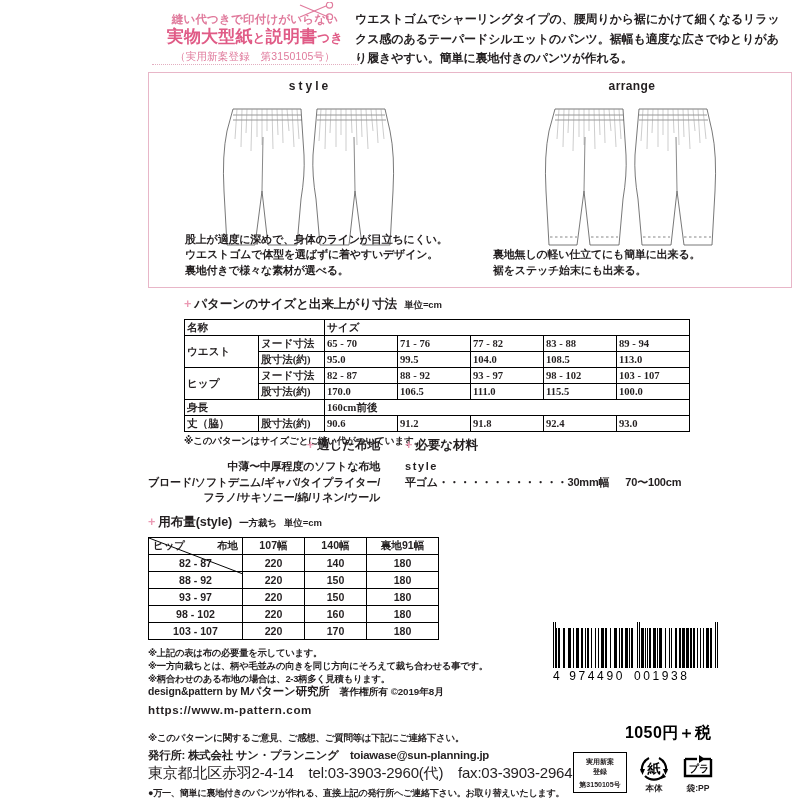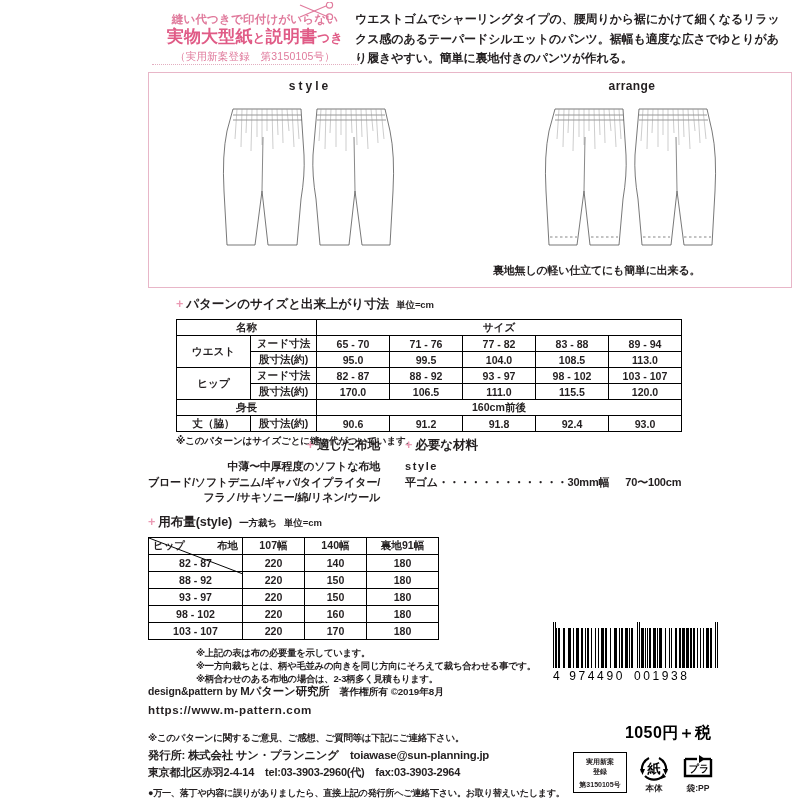--- a/index.html
+++ b/index.html
@@ -72,30 +72,30 @@
 
   
   .sec-head {
     font-size: 12.6px; font-weight: bold; color: #231f20;
     letter-spacing: -0.1px; white-space: nowrap;
   }
   .sec-head .plus { color: #eb9ab4; font-weight: bold; margin-right: 3px; }
   .sec-head .unit { font-size: 9.5px; font-weight: bold; margin-left: 7px; }
 
   
-  .size-sec { position: absolute; left: 148px; top: 296px; padding-left: 28px; }
+  .size-sec { position: absolute; left: 156px; top: 296px; padding-left: 28px; }
   .size-table {
     margin-top: 6px;
     border-collapse: collapse;
     font-size: 10.6px; font-weight: bold; color: #231f20;
   }
   .size-table td, .size-table th {
     border: 1px solid #000;
-    text-align: center; vertical-align: middle;
-    height: 16px; padding: 0 2px; font-weight: bold;
+    vertical-align: middle;
+    height: 16px; padding: 0 2px; font-weight: bold; font-family: Liberation Serif, serif;
   }
   .c-label  { width: 74px; }
   .c-sub    { width: 66px; }
   .c-val    { width: 73px; }
   .note-line {
     margin-top: 3px; font-size: 9.6px; color: #231f20; font-weight: bold;
     letter-spacing: -0.2px;
   }
 
   
@@ -135,21 +135,21 @@
   .corner-cell .tr {
     position: absolute; right: 4px; top: 1px; font-size: 10.4px;
   }
   .corner-cell .bl {
     position: absolute; left: 4px; bottom: 1px; font-size: 10.4px;
   }
   .w-col { width: 62px; }
   .w-col-wide { width: 72px; }
   .h-col { width: 94px; }
 
-  .yard-notes { margin-top: 6px; margin-left: 48px; }
+  .yard-notes { margin-top: 6px; }
   .yard-notes div {
     font-size: 9.4px; line-height: 13.2px; color: #231f20;
     font-weight: bold; letter-spacing: -0.3px;
   }
 
   
   .barcode-wrap { position: absolute; left: 553px; top: 622px; }
   .barcode-bars { display: flex; align-items: flex-end; height: 46px; }
   .barcode-bars i { display: block; background: #000; }
   .barcode-digits {
@@ -175,21 +175,21 @@
   .f-block { margin-top: 15px; }
   .f-note {
     font-size: 9.5px; font-weight: bold; letter-spacing: -0.3px;
     line-height: 14px; color: #231f20;
   }
   .f-pub {
     font-size: 11.4px; font-weight: bold; letter-spacing: -0.2px;
     line-height: 17px; color: #231f20; margin-top: 2px;
   }
   .f-addr {
-    font-size: 11px; font-weight: bold; letter-spacing: -0.2px;
+    font-size: 15px; font-weight: normal; letter-spacing: -0.2px;
     line-height: 17px; color: #231f20;
   }
   .f-bullets { margin-top: 6px; }
   .f-bullets div {
     font-size: 9.2px; font-weight: bold; letter-spacing: -0.35px;
     line-height: 13.4px; color: #231f20;
   }
 
   
   .price {
@@ -286,20 +286,25 @@
             <line x1="171" y1="14" x2="173" y2="48"></line>
           <line x1="176" y1="14" x2="179" y2="44"></line>
         </g>
 
         <g stroke="#555" stroke-width="0.7" fill="none">
           <line x1="58" y1="42" x2="57" y2="96"></line>
           <line x1="149" y1="42" x2="150" y2="96"></line>
         </g>
       </svg>
 
+      <div class="illus-caption">
+        <div>股上が適度に深めで、身体のラインが目立ちにくい。</div>
+        <div>ウエストゴムで体型を選ばずに着やすいデザイン。</div>
+        <div>裏地付きで様々な素材が選べる。</div>
+      </div>
     </div>
 
     <div class="illus-half right">
       <div class="illus-title tight">arrange</div>
 
       <svg class="pants-svg" width="210" height="165" viewBox="0 0 210 165">
         <g fill="#ffffff" stroke="#555" stroke-width="0.8" stroke-linejoin="round">
           <path d="M28 14 L96 14 L99 60 Q100 80 96 104 L92 150 L63 150 L57 96 L50 150 L22 150 L19 96 Q17 60 22 36 Z"></path>
           <path d="M112 14 L180 14 L185 36 Q190 60 188 96 L185 150 L157 150 L150 96 L144 150 L115 150 L111 104 Q107 80 108 60 Z"></path>
         </g>
@@ -347,20 +352,21 @@
         <g stroke="#555" stroke-width="0.7" fill="none" stroke-dasharray="2.5,2.5">
           <line x1="23" y1="142" x2="50" y2="142"></line>
           <line x1="64" y1="142" x2="91" y2="142"></line>
           <line x1="116" y1="142" x2="143" y2="142"></line>
           <line x1="157" y1="142" x2="184" y2="142"></line>
         </g>
       </svg>
 
       <div class="illus-caption">
         <div>裏地無しの軽い仕立てにも簡単に出来る。</div>
+        <div>裾をステッチ始末にも出来る。</div>
       </div>
     </div>
   </div>
 
   <div class="size-sec">
     <div class="sec-head">
       <span class="plus">+</span><span>パターンのサイズと出来上がり寸法</span><span class="unit">単位=cm</span>
     </div>
 
     <table class="size-table">
@@ -394,21 +400,21 @@
         <td>93 - 97</td>
         <td>98 - 102</td>
         <td>103 - 107</td>
       </tr>
       <tr>
         <td class="c-sub">股寸法(約)</td>
         <td>170.0</td>
         <td>106.5</td>
         <td>111.0</td>
         <td>115.5</td>
-        <td>120.0</td>
+        <td>100.0</td>
       </tr>
       <tr>
         <td colspan="2">身長</td>
         <td colspan="5">160cm前後</td>
       </tr>
       <tr>
         <td class="c-label">丈（脇）</td>
         <td class="c-sub">股寸法(約)</td>
         <td>90.6</td>
         <td>91.2</td>
@@ -613,21 +619,21 @@
     </div>
     <div class="f-url">https://www.m-pattern.com</div>
 
     <div class="f-block">
       <div class="f-note">※このパターンに関するご意見、ご感想、ご質問等は下記にご連絡下さい。</div>
       <div class="f-pub">発行所: 株式会社 サン・プランニング　toiawase@sun-planning.jp</div>
       <div class="f-addr">東京都北区赤羽2-4-14　tel:03-3903-2960(代)　fax:03-3903-2964</div>
     </div>
 
     <div class="f-bullets">
-      <div>●万一、落丁や内容に誤りがありましたら、直接上記の発行所へご連絡下さい。お取り替えいたします。</div>
+      <div>●万一、簡単に裏地付きのパンツが作れる、直接上記の発行所へご連絡下さい。お取り替えいたします。</div>
 
     </div>
   </div>
 
   <div class="price">1050円＋税</div>
 
   <div class="marks">
     <div class="patent-box">
       <div class="l1">実用新案</div>
       <div class="l2">登録</div>

